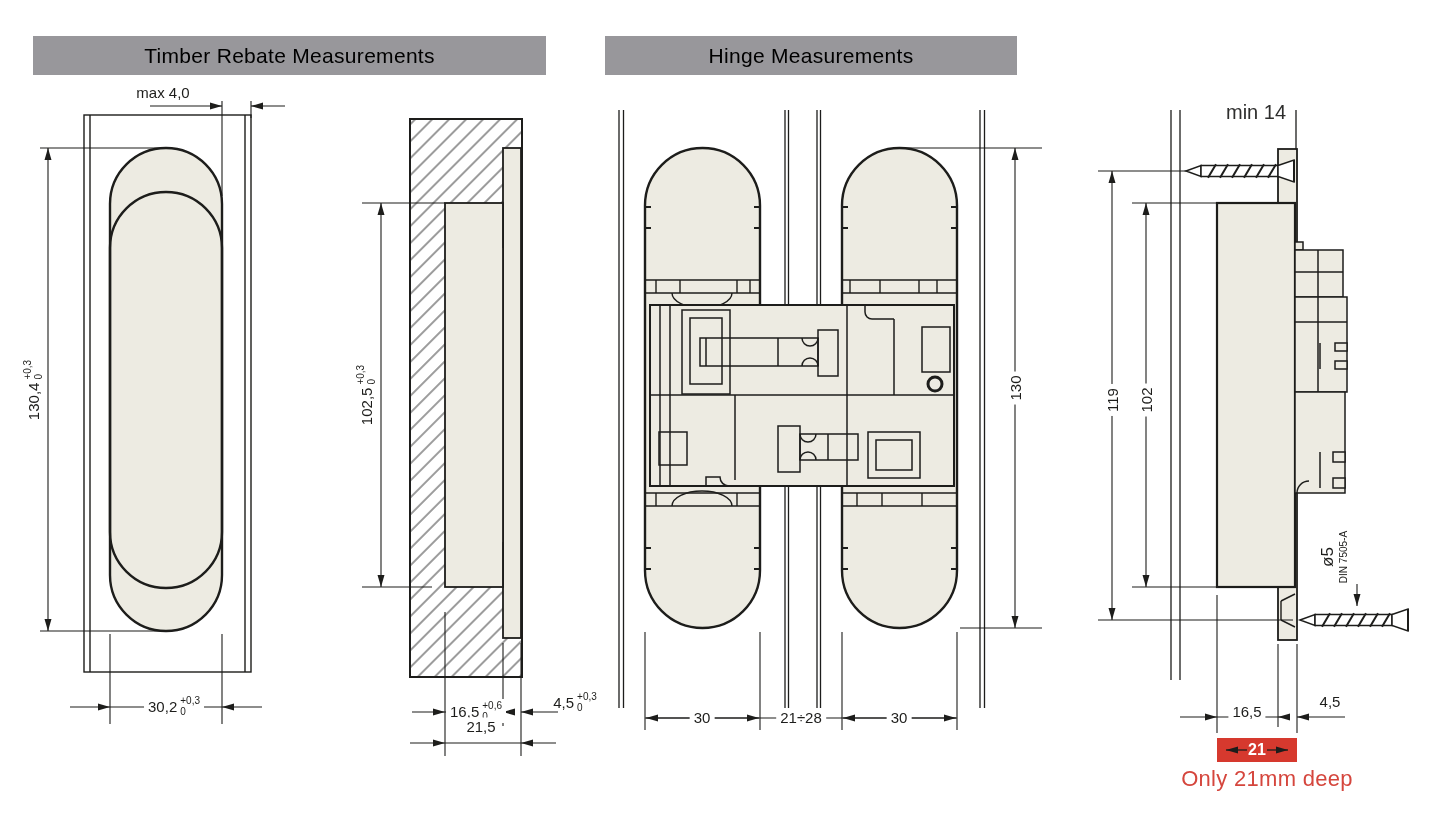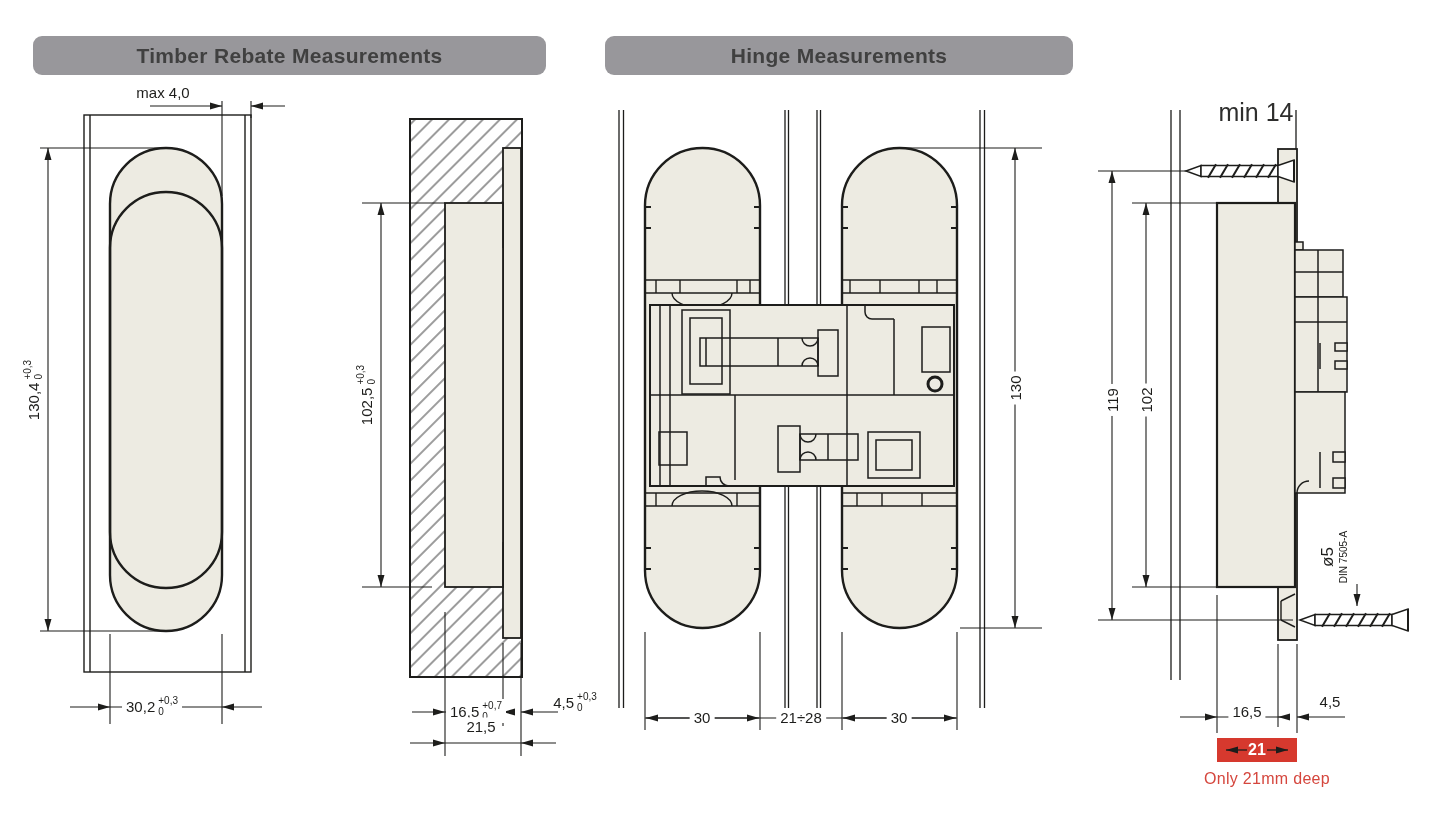--- a/index.html
+++ b/index.html
@@ -2,48 +2,48 @@
 <html><head>
 <meta charset="utf-8">
 <style>
   html,body{margin:0;padding:0;}
   body{
     width:1442px;height:825px;position:relative;background:#fff;
     font-family:"Liberation Sans",sans-serif;color:#1d1d1b;overflow:hidden;
   }
   .hdr{
     position:absolute;display:flex;align-items:center;justify-content:center;
-    background:#98979b;color:#404040;font-size:21px;font-weight:bold;letter-spacing:.3px;border-radius:9px;
+    background:#98979b;color:#000000;font-size:21px;font-weight:normal;letter-spacing:.3px;
   }
   #canvas{position:absolute;left:0;top:0;}
   .dim{
     position:absolute;font-size:15px;white-space:nowrap;line-height:1;
     display:flex;align-items:center;transform:translate(-50%,-50%);
   }
   .rot{transform:translate(-50%,-50%) rotate(-90deg);}
   .bg{background:#fff;padding:1px 4px;}
   .tol{
     display:inline-flex;flex-direction:column;font-size:10px;line-height:1.1;
     margin-left:3px;text-align:left;
   }
-  .small-lbl{font-size:25px;color:#2e2e2d;}
+  .small-lbl{font-size:20px;color:#2e2e2d;}
   .screw-spec{flex-direction:row;align-items:center;gap:2px;}
   .screw-spec .d5{font-size:17px;}
   .screw-spec .din{font-size:10px;}
   .spec-col{display:flex;flex-direction:column;align-items:center;line-height:1.15;}
   .bar21{color:#fff;font-size:16px;font-weight:bold;}
-  .note{font-size:16px;color:#d5463d;letter-spacing:.3px;}
+  .note{font-size:22px;color:#d5463d;letter-spacing:.3px;}
 </style>
 </head>
 <body>
 
 <div class="hdr" style="left:33px;top:36px;width:513px;height:39px;">
   <span>Timber Rebate Measurements</span>
 </div>
-<div class="hdr" style="left:605px;top:36px;width:468px;height:39px;">
+<div class="hdr" style="left:605px;top:36px;width:412px;height:39px;">
   <span>Hinge Measurements</span>
 </div>
 
 <svg id="canvas" width="1442" height="825" viewBox="0 0 1442 825">
   <defs>
     <marker id="arr" markerUnits="userSpaceOnUse" markerWidth="13" markerHeight="9" viewBox="0 0 13 9" refX="12.5" refY="4.5" orient="auto-start-reverse">
       <path d="M0.5,1 L12.5,4.5 L0.5,8 Z" fill="#1d1d1b"></path>
     </marker>
     <pattern id="hatch" width="12" height="12" patternUnits="userSpaceOnUse" patternTransform="rotate(-45)">
       <line x1="0" y1="6" x2="12" y2="6" stroke="#3a3a3a" stroke-width="1"></line>
@@ -277,39 +277,39 @@
 <div class="dim" style="left:163px;top:92px;">
   <span>max 4,0</span>
 </div>
 <div class="dim rot" style="left:33px;top:390px;">
   <span>130,4</span>
   <span class="tol">
       <span>+0,3</span>
       <span>0</span>
     </span>
 </div>
-<div class="dim bg" style="left:152px;top:706px;">
+<div class="dim bg" style="left:174px;top:706px;">
   <span>30,2</span>
   <span class="tol">
       <span>+0,3</span>
       <span>0</span>
     </span>
 </div>
 
 <div class="dim rot" style="left:366px;top:395px;">
   <span>102,5</span>
   <span class="tol">
       <span>+0,3</span>
       <span>0</span>
     </span>
 </div>
 <div class="dim bg" style="left:476px;top:711px;">
   <span>16,5</span>
   <span class="tol">
-      <span>+0,7</span>
+      <span>+0,6</span>
       <span>0</span>
     </span>
 </div>
 <div class="dim" style="left:575px;top:702px;">
   <span>4,5</span>
   <span class="tol">
       <span>+0,3</span>
       <span>0</span>
     </span>
 </div>

